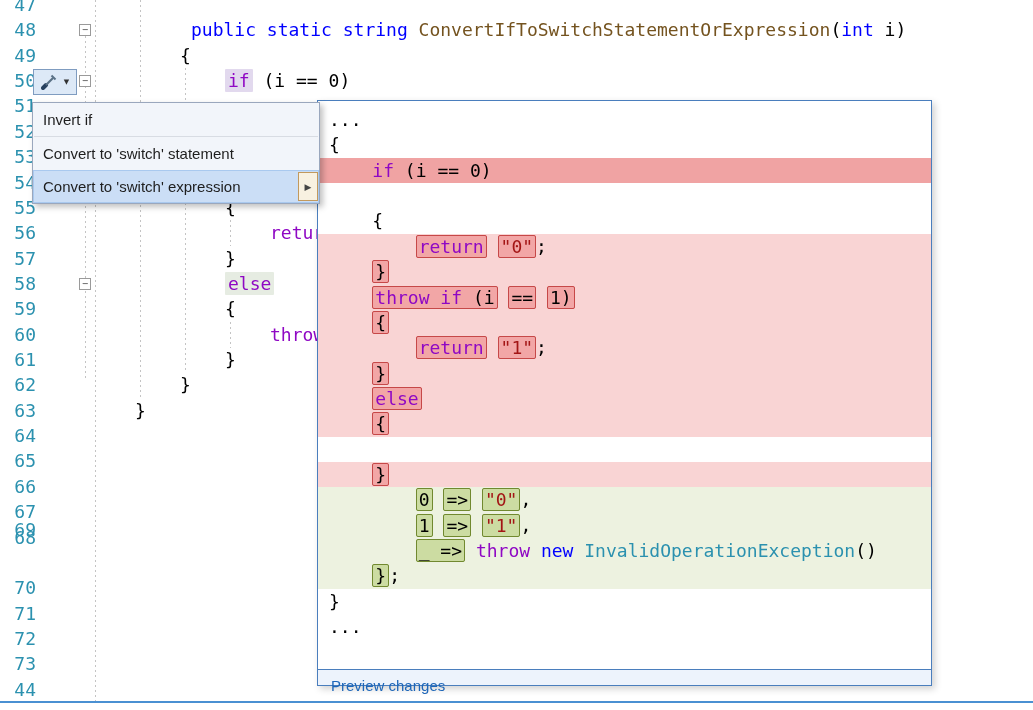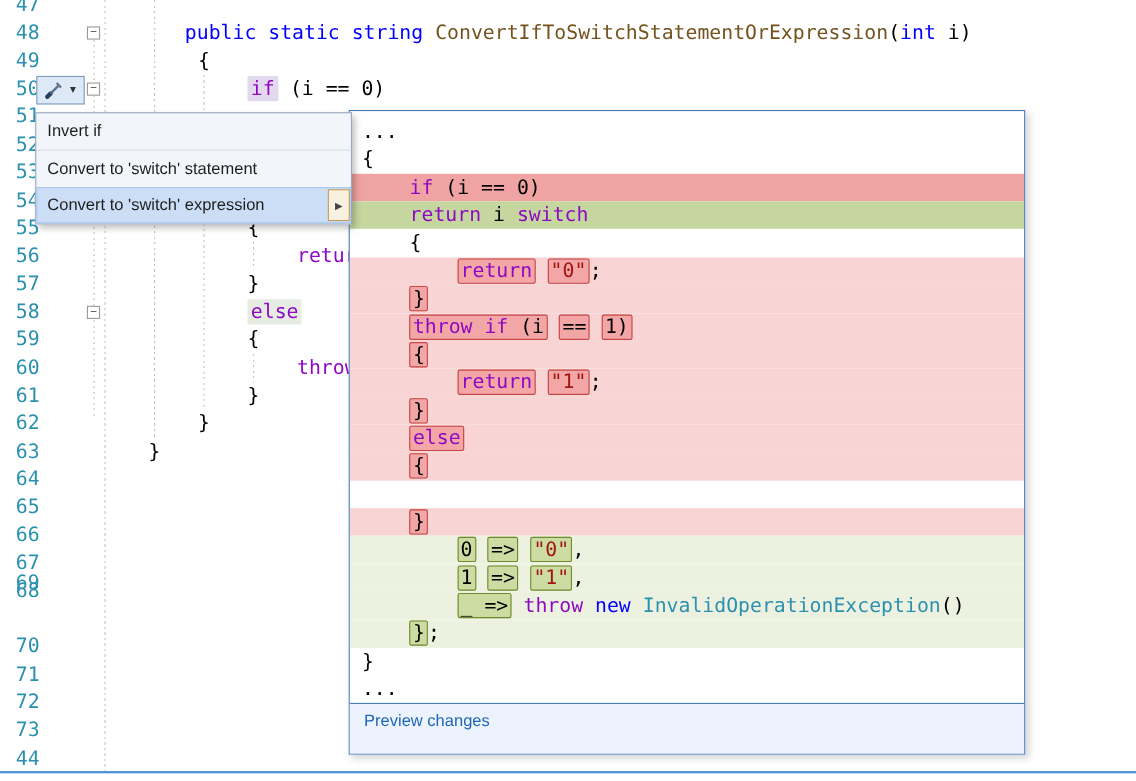--- a/index.html
+++ b/index.html
@@ -51,21 +51,21 @@
   .preview-content { position:absolute; top:6px; left:0; right:0; height:540px; overflow:hidden; }
   .prow { position:absolute; left:0; right:0; height:25.36px; line-height:25.36px;
       white-space:pre; padding-left:11px; font-size:18px; color:var(--txt); }
   .bg-dl { background:var(--diff_del_line); }
   .bg-al { background:var(--diff_add_line); }
   .bg-dr { background:var(--diff_del_region); }
   .bg-ar { background:var(--diff_add_region); }
   .dbox { border:1px solid; padding:0 2px; border-radius:2px; }
   .dbox.del { background:var(--del_box_bg); border-color:var(--del_box_border); }
   .dbox.add { background:var(--add_box_bg); border-color:var(--add_box_border); }
-  .preview-footer { position:absolute; bottom:0; left:0; right:0; height:46px;
+  .preview-footer { position:absolute; bottom:0; left:0; right:0; height:16px;
       border-top:1px solid var(--popup_border); background:var(--footer_bg);
       line-height:32px; padding-left:13px;
       font-family:"Liberation Sans", sans-serif; font-size:15px; }
   .preview-link { color:var(--footer_text); cursor:pointer; }
 </style>
 </head>
 <body>
 
 <div id="screen">
 
@@ -100,21 +100,21 @@
       <div class="ln" style="top: 499.2px;">67</div>
       <div class="ln" style="top: 524.56px;">68</div>
       <div class="ln" style="top: 517px;">69</div>
       <div class="ln" style="top: 575.28px;">70</div>
       <div class="ln" style="top: 600.64px;">71</div>
       <div class="ln" style="top: 626px;">72</div>
       <div class="ln" style="top: 651.36px;">73</div>
       <div class="ln" style="top: 676.72px;">44</div>
     </div>
   <div>
-      <div class="code-line" style="top: 17.36px; left: 168px;"><span class="tk-k">public static string </span><span class="tk-m">ConvertIfToSwitchStatementOrExpression</span><span class="tk-t">(</span><span class="tk-k">int</span><span class="tk-t"> i)</span></div>
+      <div class="code-line" style="top: 17.36px; left: 191px;"><span class="tk-k">public static string </span><span class="tk-m">ConvertIfToSwitchStatementOrExpression</span><span class="tk-t">(</span><span class="tk-k">int</span><span class="tk-t"> i)</span></div>
       <div class="code-line" style="top: 42.72px; left: 180px;"><span class="tk-t">{</span></div>
       <div class="code-line" style="top: 68.08px; left: 225px;"><span class="tk-c hl" style="background: var(--if_hl);">if</span><span class="tk-t"> (i == 0)</span></div>
       <div class="code-line" style="top: 194.88px; left: 225px;"><span class="tk-t">{</span></div>
       <div class="code-line" style="top: 220.24px; left: 270px;"><span class="tk-c">return</span><span class="tk-t"> </span><span class="tk-s">"0"</span><span class="tk-t">;</span></div>
       <div class="code-line" style="top: 245.6px; left: 225px;"><span class="tk-t">}</span></div>
       <div class="code-line" style="top: 270.96px; left: 225px;"><span class="tk-c hl" style="background: var(--else_hl);">else</span></div>
       <div class="code-line" style="top: 296.32px; left: 225px;"><span class="tk-t">{</span></div>
       <div class="code-line" style="top: 321.68px; left: 270px;"><span class="tk-c">throw</span><span class="tk-t"> </span><span class="tk-k">new</span><span class="tk-t"> </span><span class="tk-y">InvalidOperationException</span><span class="tk-t">();</span></div>
       <div class="code-line" style="top: 347.04px; left: 225px;"><span class="tk-t">}</span></div>
       <div class="code-line" style="top: 372.4px; left: 180px;"><span class="tk-t">}</span></div>
@@ -142,21 +142,20 @@
       <div class="menu-sep"></div>
       <div class="menu-item"><span>Convert to 'switch' statement</span></div>
       <div class="menu-item selected"><span>Convert to 'switch' expression</span><span class="submenu-btn">▶</span></div>
     </div>
 
   <div class="preview-popup">
     <div class="preview-content">
         <div class="prow" style="top: 0px;"><span style="margin-left: 0ch;"><span class="tk-t">...</span></span></div>
         <div class="prow" style="top: 25.36px;"><span style="margin-left: 0ch;"><span class="tk-t">{</span></span></div>
         <div class="prow bg-dl" style="top: 50.72px;"><span style="margin-left: 4ch;"><span class="tk-c">if</span><span class="tk-t"> (i == 0)</span></span></div>
-        <div class="prow bg-al" style="top: 76.08px;"><span style="margin-left: 4ch;"><span class="tk-c">return</span><span class="tk-t"> i </span><span class="tk-c">switch</span></span></div>
         <div class="prow" style="top: 101.44px;"><span style="margin-left: 4ch;"><span class="tk-t">{</span></span></div>
         <div class="prow bg-dr" style="top: 126.8px;"><span style="margin-left: 8ch;"><span class="dbox del"><span class="tk-c">return</span></span><span class="tk-t"> </span><span class="dbox del"><span class="tk-s">"0"</span></span><span class="tk-t">;</span></span></div>
         <div class="prow bg-dr" style="top: 152.16px;"><span style="margin-left: 4ch;"><span class="dbox del"><span class="tk-t">}</span></span></span></div>
         <div class="prow bg-dr" style="top: 177.52px;"><span style="margin-left: 4ch;"><span class="dbox del"><span class="tk-c">throw if</span><span class="tk-t"> (i</span></span><span class="tk-t"> </span><span class="dbox del"><span class="tk-t">==</span></span><span class="tk-t"> </span><span class="dbox del"><span class="tk-t">1)</span></span></span></div>
         <div class="prow bg-dr" style="top: 202.88px;"><span style="margin-left: 4ch;"><span class="dbox del"><span class="tk-t">{</span></span></span></div>
         <div class="prow bg-dr" style="top: 228.24px;"><span style="margin-left: 8ch;"><span class="dbox del"><span class="tk-c">return</span></span><span class="tk-t"> </span><span class="dbox del"><span class="tk-s">"1"</span></span><span class="tk-t">;</span></span></div>
         <div class="prow bg-dr" style="top: 253.6px;"><span style="margin-left: 4ch;"><span class="dbox del"><span class="tk-t">}</span></span></span></div>
         <div class="prow bg-dr" style="top: 278.96px;"><span style="margin-left: 4ch;"><span class="dbox del"><span class="tk-c">else</span></span></span></div>
         <div class="prow bg-dr" style="top: 304.32px;"><span style="margin-left: 4ch;"><span class="dbox del"><span class="tk-t">{</span></span></span></div>
         <div class="prow bg-dr" style="top: 355.04px;"><span style="margin-left: 4ch;"><span class="dbox del"><span class="tk-t">}</span></span></span></div>

